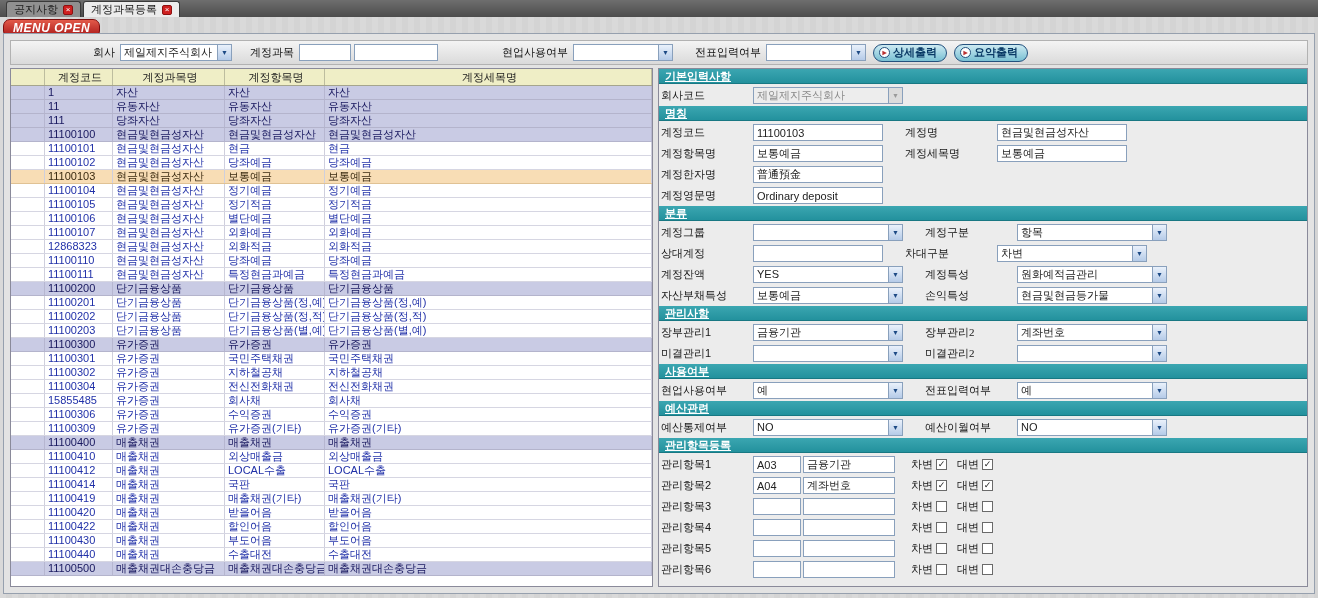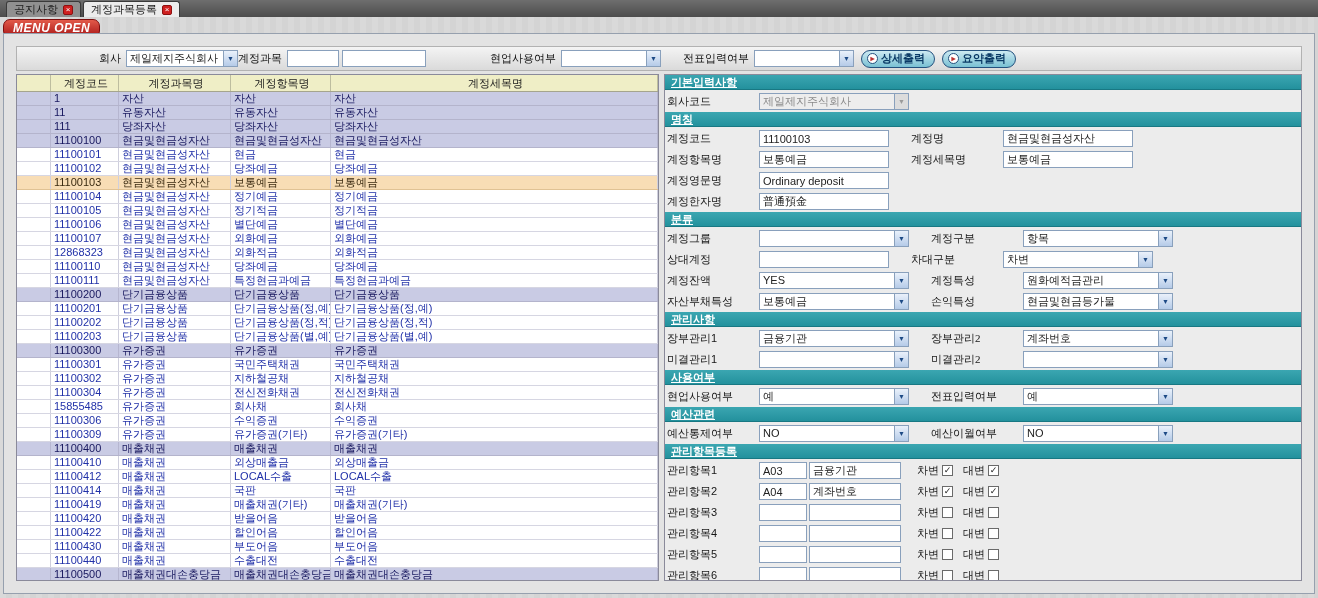--- a/index.html
+++ b/index.html
@@ -24,21 +24,21 @@
   .close-box { width:10px; height:10px; background:#cf2020; border:1px solid #8c1010;
     color:#fff; font-size:8px; line-height:8px; text-align:center; border-radius:2px; }
 
   .menu-open { position:absolute; top:19px; left:3px;
     background:linear-gradient(#e25a4a,#a81616); border:1px solid #7d0e0e; border-radius:7px;
     color:#fff; font-size:12px; font-weight:bold; font-style:italic; letter-spacing:.5px;
     padding:1px 9px 2px; cursor:pointer; }
 
   
   .frame { position:absolute; left:3px; right:3px; top:33px; bottom:4px;
-    border:1px solid #96a0ae; background:#e3e3e3; padding:12px;
+    border:1px solid #96a0ae; background:#e3e3e3; padding:6px;
     display:flex; flex-direction:column; }
 
   
   .filterbar { height:25px; flex:0 0 25px; display:flex; align-items:center;
     background:linear-gradient(#f4f4f4,#dadada); border:1px solid #b2b2b2; margin-bottom:3px; }
   .f-label { color:#111; margin-right:5px; }
   .fin { height:17px; border:1px solid #89a0bc; background:#fff; font-size:11px;
     padding:0 3px; color:#222; font-family:inherit; }
   .fselect { display:inline-flex; height:17px; }
   .fselect .fsel-val { background:#fff; border:1px solid #89a0bc; border-right:none;
@@ -89,21 +89,21 @@
   .panel .fselect { width:150px; }
   .panel .fin.code-in { width:48px; }
   .panel .fin.name-in { width:92px; margin-left:2px; }
   .cb-group { display:inline-flex; align-items:center; margin-left:16px; }
   .cb-label { color:#161616; margin-right:3px; }
   .checkbox { width:11px; height:11px; border:1px solid #6a6a6a; background:#fff;
     font-size:9px; line-height:9px; text-align:center; color:#1a1a1a; margin-right:10px; cursor:pointer; }
 
   
   .sp-company { margin-left:82px; }
-  .sp-acct { }
+  .sp-acct { margin-left:18px; }
   .sp-usage { margin-left:64px; }
   .sp-slip { margin-left:22px; }
 </style>
 </head>
 <body>
 
 <div id="app">
 
   <div class="tabbar">
     <div class="tab inactive">
@@ -428,26 +428,26 @@
             <span class="flabel second">계정명</span>
             <input class="fin" value="현금및현금성자산" style="">
           </div>
           <div class="frow">
             <span class="flabel">계정항목명</span>
             <input class="fin" value="보통예금" style="">
             <span class="flabel second">계정세목명</span>
             <input class="fin" value="보통예금" style="">
           </div>
           <div class="frow">
+            <span class="flabel">계정한자명</span>
+            <input class="fin" value="普通預金" style="">
+          </div>
+          <div class="frow">
             <span class="flabel">계정영문명</span>
             <input class="fin" value="Ordinary deposit" style="">
-          </div>
-          <div class="frow">
-            <span class="flabel">계정한자명</span>
-            <input class="fin" value="普通預金" style="">
           </div>
           <div class="sec-hdr">분류</div>
           <div class="frow">
             <span class="flabel">계정그룹</span>
             <span class="fselect">
               <span class="fsel-val"></span>
               <span class="fsel-btn">▼</span>
             </span>
             <span class="flabel second">계정구분</span>
             <span class="fselect">

